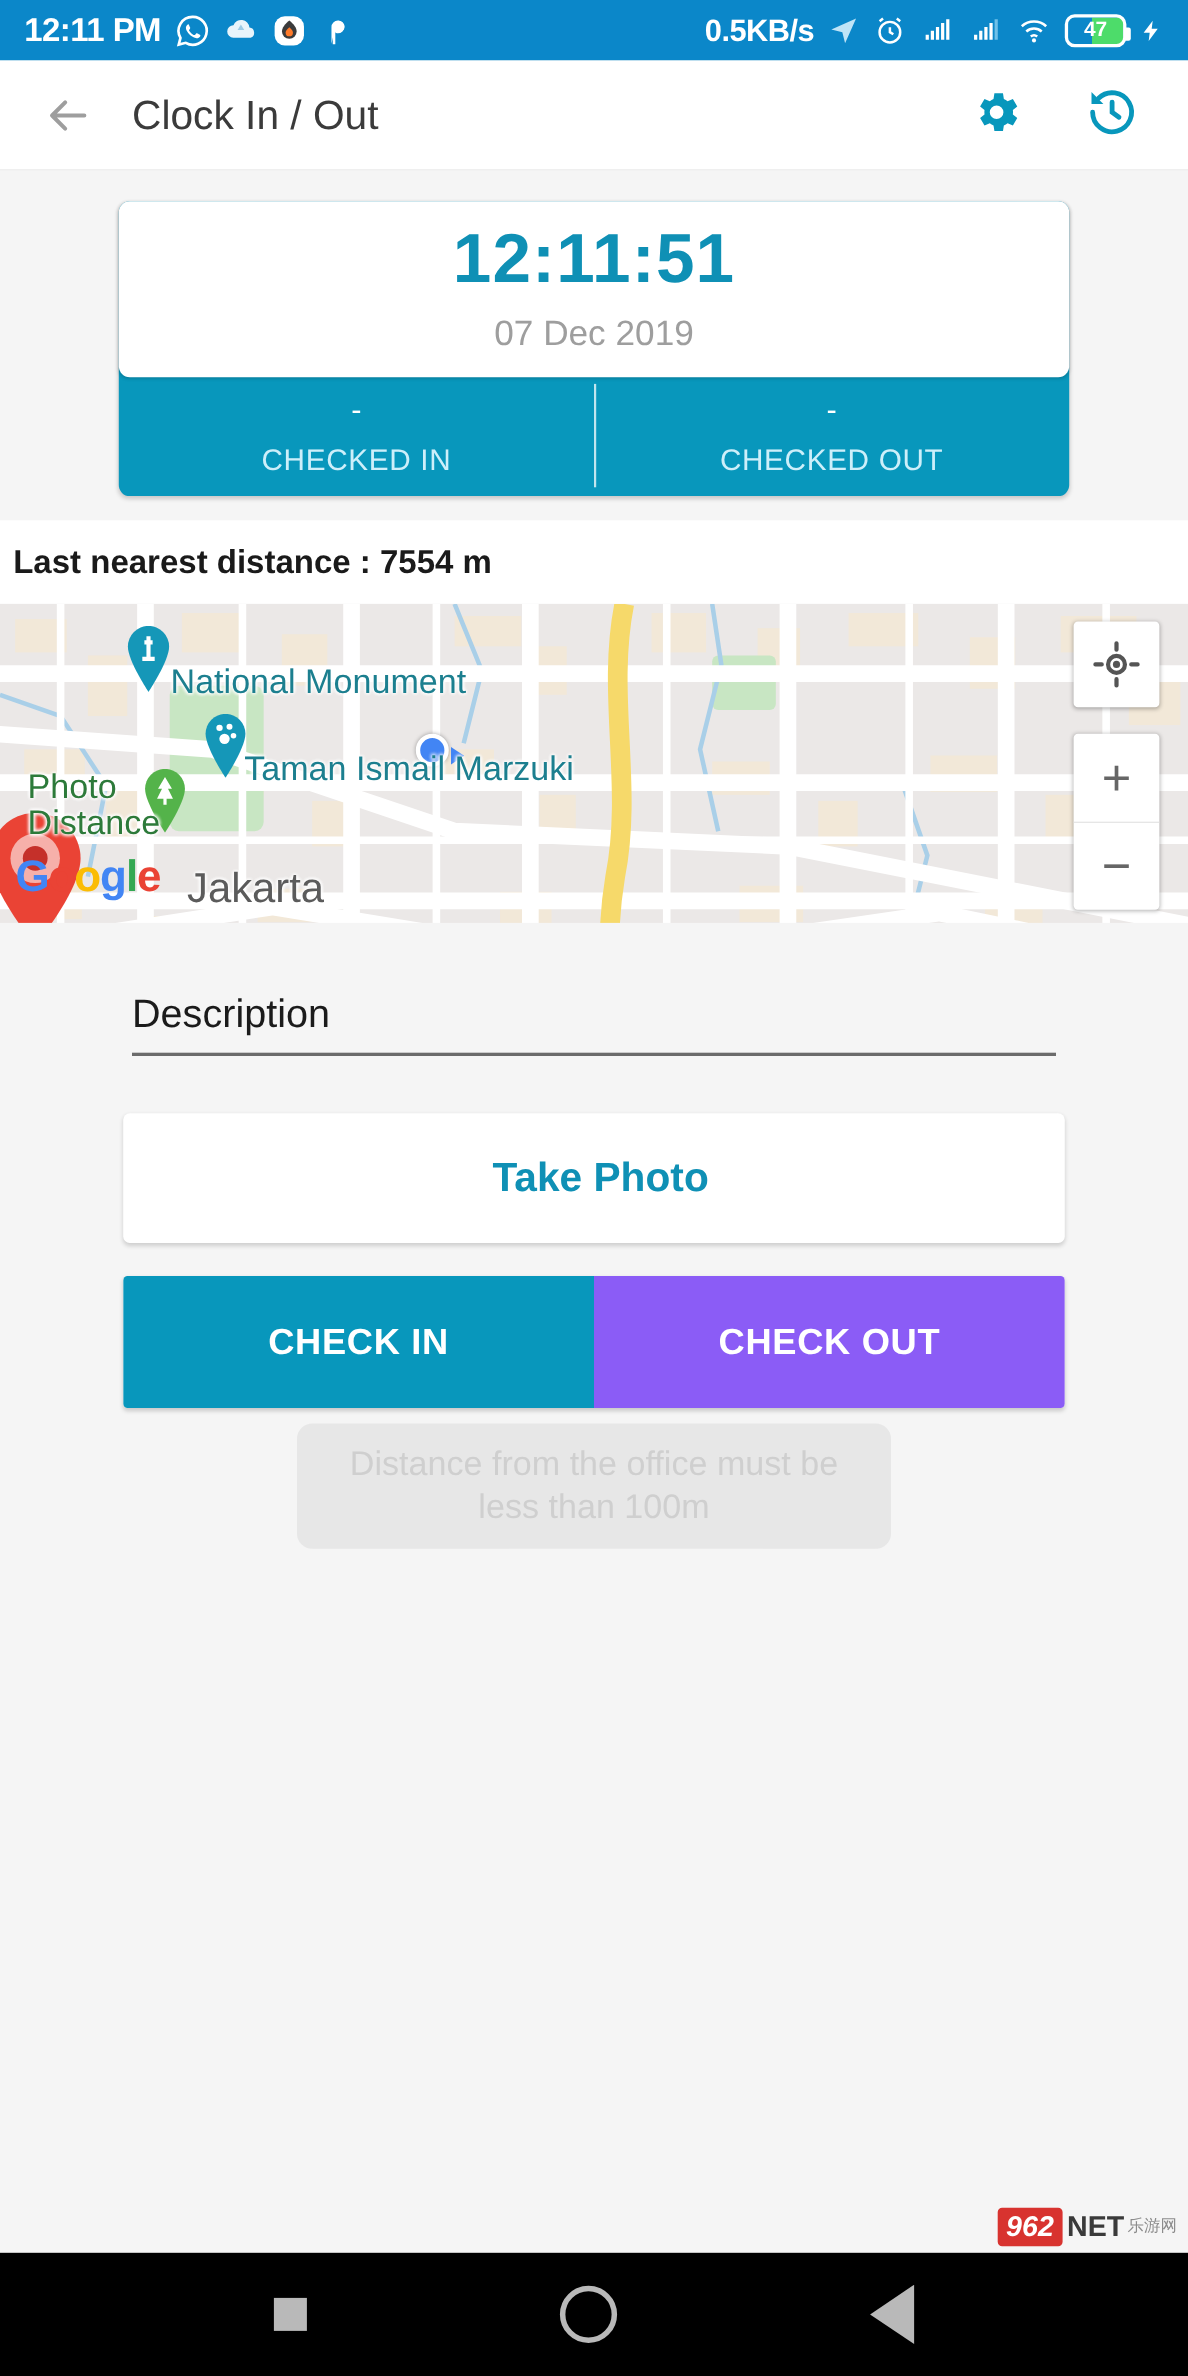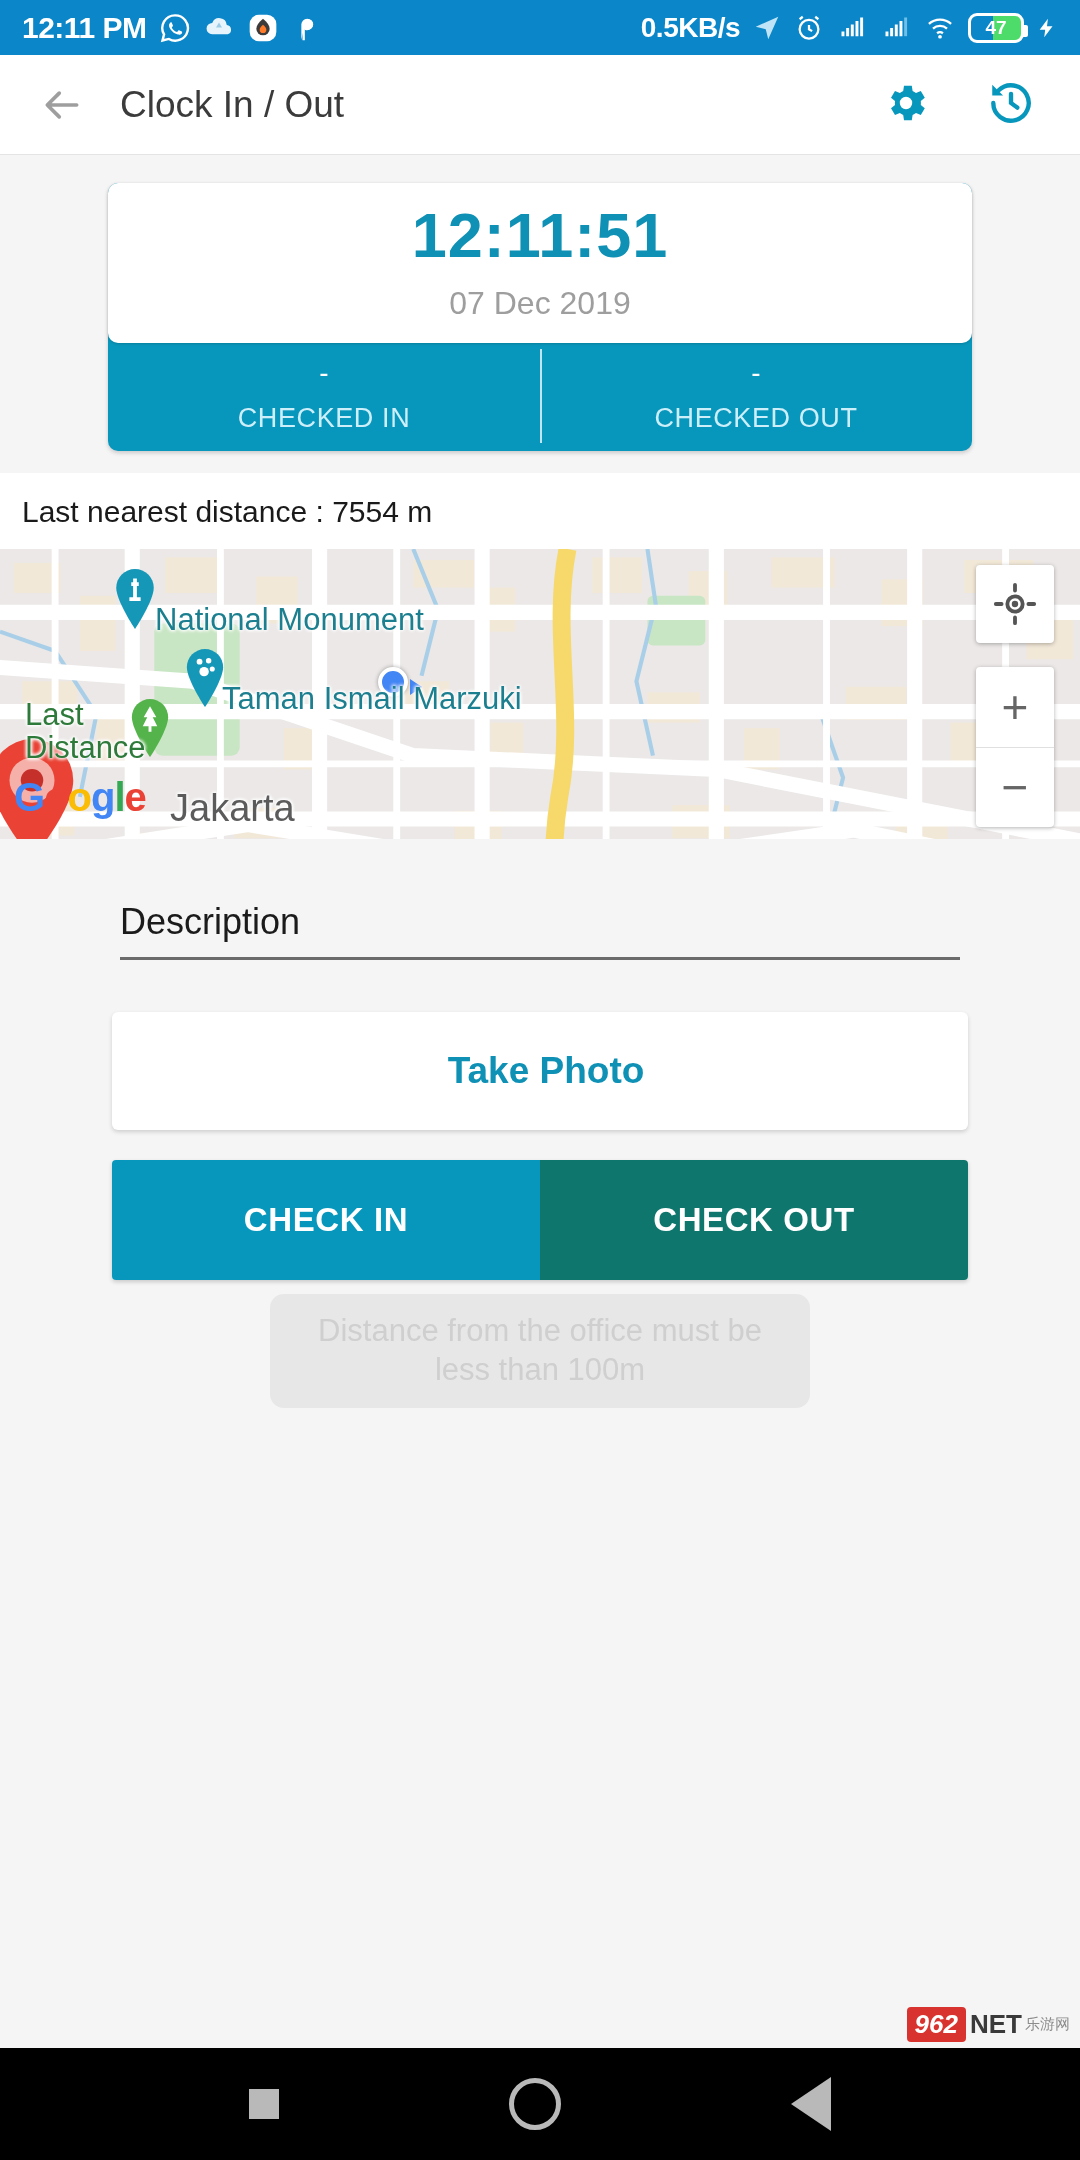--- a/index.html
+++ b/index.html
@@ -67,22 +67,22 @@
   .clock-stats { display:flex; height:110px; }
   .stat { flex:1; display:flex; flex-direction:column; align-items:center; justify-content:center; position:relative; }
   .stat + .stat::before {
     content:""; position:absolute; left:0; top:8px; bottom:8px; width:2px; background:rgba(255,255,255,0.75);
   }
   .stat-value { font-size:28px; color:#ffffff; line-height:1; }
   .stat-label { font-size:27px; color:#cdeffa; margin-top:16px; letter-spacing:0.6px; }
 
   
   .distance-bar {
-    background:#ffffff; padding:22px 22px 20px 22px;
-    font-size:30px; color:#1a1a1a;
+    background:#ffffff; padding:22px 22px 20px 12px;
+    font-size:30px; color:#1a1a1a;font-weight:bold;
   }
 
   
   .map {
     position:relative; height:290px; width:100%;
     background:#eae7e6;
     overflow:hidden;
     padding-left:42px;
   }
   .map-bg { position:absolute; inset:0; }
@@ -139,21 +139,21 @@
   .action-row {
     margin:30px 112px 0 112px; height:120px;
     display:flex; border-radius:4px; overflow:hidden;
     box-shadow:0 2px 4px rgba(0,0,0,0.18);
   }
   .btn-in, .btn-out {
     flex:1; display:flex; align-items:center; justify-content:center;
     font-size:33px; font-weight:bold; color:#ffffff; letter-spacing:0.6px;
   }
   .btn-in { background:#0897bc; }
-  .btn-out { background:#0f766e; }
+  .btn-out { background:#8b5cf6; }
 
   .toast {
     margin:14px auto 0 auto; width:540px;
     background:rgba(200,200,200,0.30);
     border-radius:14px; padding:18px 20px;
     text-align:center; font-size:31px; color:#cfcfcf; line-height:1.25;
   }
 
   
   .navbar {
@@ -395,21 +395,21 @@
     <svg width="100" height="120" viewBox="0 0 24 32">
         <path fill="#ea4335" d="M12 0a11 11 0 0 1 11 11c0 8-11 21-11 21S1 19 1 11A11 11 0 0 1 12 0Z"></path>
         <circle cx="12" cy="11" r="6" fill="#f6b0aa"></circle>
         <circle cx="12" cy="11" r="3" fill="#c5302a"></circle>
       </svg>
   </span>
 
   <div class="map-label lbl-mon">National Monument</div>
   <div class="map-label lbl-tim">Taman Ismail Marzuki</div>
   <div class="map-label lbl-tm">
-    <div>Last</div>
+    <div>Photo</div>
     <div>Distance</div>
   </div>
   <div class="map-label lbl-jkt">Jakarta</div>
 
   <div class="gsprite"><span class="g1">G</span><span class="o1">o</span><span class="o2">o</span><span class="g2">g</span><span class="l1">l</span><span class="e1">e</span></div>
 
   <div class="map-ctrl ctrl-locate">
     <svg width="46" height="46" viewBox="0 0 24 24">
         <circle cx="12" cy="12" r="4" fill="none" stroke="#555" stroke-width="2"></circle>
         <circle cx="12" cy="12" r="1.7" fill="#555"></circle>

